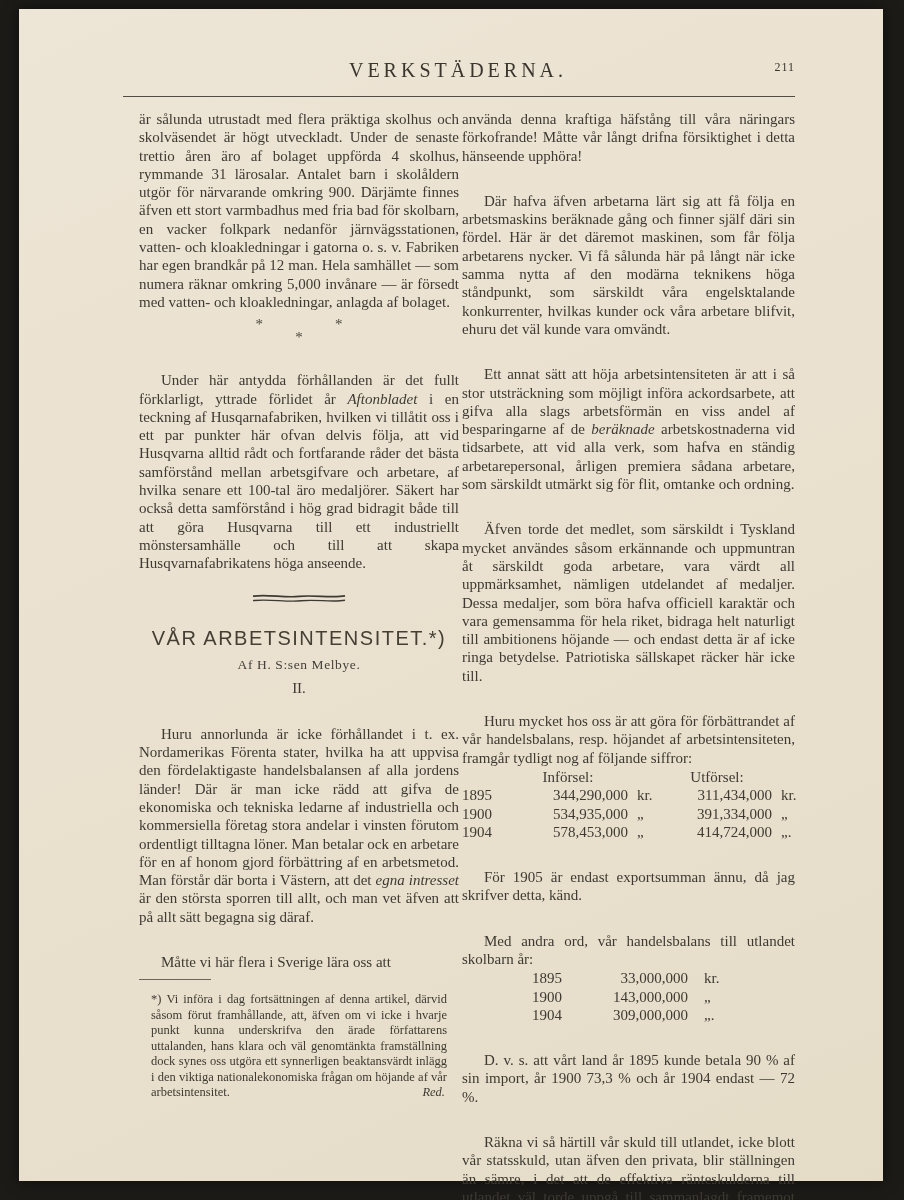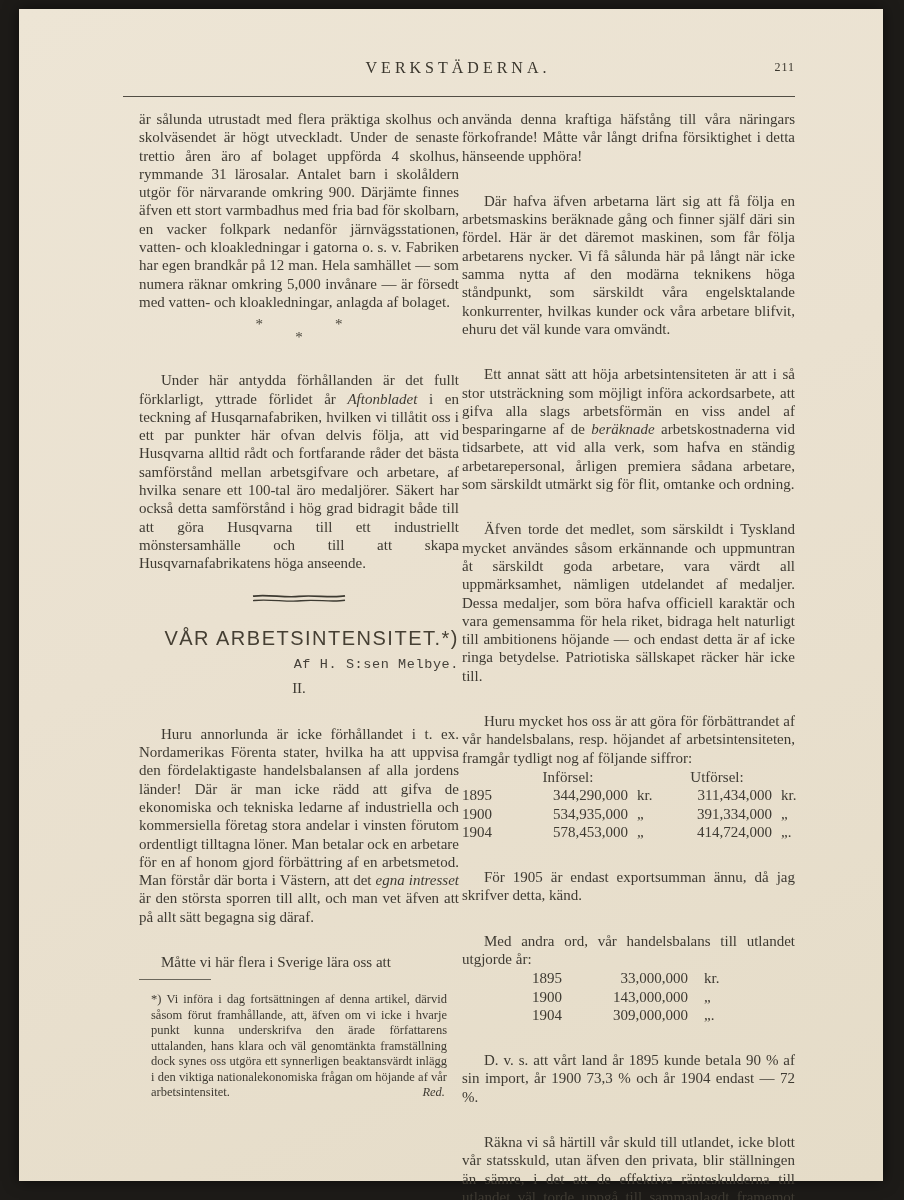--- a/index.html
+++ b/index.html
@@ -13,21 +13,21 @@
     background:linear-gradient(155deg,#ede5d5 0%,#eae1d0 45%,#e5dcc8 100%);
     box-shadow:0 0 14px rgba(0,0,0,.55);
     color:#3e3a32;
   }
   
   .page-head{
     position:absolute;left:102px;top:50px;width:674px;
     text-align:center;
   }
   .pub-title{
-    display:inline-block;font-size:16px;letter-spacing:4px;color:#3a362d;
+    display:inline-block;font-size:20px;letter-spacing:4px;color:#3a362d;
   }
   .page-number{
     position:absolute;right:0;top:1px;font-size:12px;letter-spacing:1px;color:#3a362d;
   }
   .header-rule{
     position:absolute;left:104px;top:87px;width:672px;height:0;
     border-top:1.6px solid #514d44;
   }
   
   .col{position:absolute;top:101px;font-size:15px;line-height:18.3px;text-align:justify;}
@@ -38,25 +38,25 @@
   i{font-style:italic;}
   
   .asterism{margin:7px 0 3px;text-align:center;line-height:13px;font-size:15px;color:#4a463c;}
   .asterism-top span{display:inline-block;}
   .asterism-top span:first-child{margin-right:72px;}
   
   .divider{margin:17px auto 21px;width:96px;text-align:center;}
   
   .article-title{
     margin:0 0 9px;font-family:"Liberation Sans",sans-serif;font-weight:400;
-    font-size:20px;letter-spacing:1.5px;text-align:right;color:#453f33;text-indent:0;
+    font-size:20px;letter-spacing:1.5px;text-align:center;color:#453f33;text-indent:0;
   }
   .byline{
-    margin:0 0 5px;font-family:Liberation Mono, monospace;font-size:13.5px;
-    letter-spacing:.6px;text-align:right;color:#45413a;
+    margin:0 0 5px;font-family:Liberation Serif, serif;font-size:13.5px;
+    letter-spacing:.6px;text-align:center;color:#45413a;
   }
   .section-no{margin:0 0 25px;font-size:15px;text-align:center;}
   
   .footnote-rule{margin:8px 0 5px;width:72px;border-top:1px solid #6b675c;}
   .footnote{
     position:relative;margin:12px;font-size:12.5px;line-height:15.5px;text-align:justify;
   }
   .footnote > span:first-child{display:inline;}
   .footnote-sig{position:absolute;right:2px;bottom:0;font-style:italic;}
   .fn-indent{display:inline-block;width:20px;}
@@ -150,21 +150,21 @@
         <div class="t-row">
           <span class="t-year">1904</span>
           <span class="t-val">578,453,000</span>
           <span class="t-unit">„</span>
           <span class="t-val">414,724,000</span>
           <span class="t-unit">„.</span>
         </div>
       </div>
 
       <p class="body-p indent">För 1905 är endast exportsumman ännu, då jag skrifver detta, känd.</p>
-      <p class="body-p indent">Med andra ord, vår handelsbalans till utlandet utgjorde år:</p>
+      <p class="body-p indent">Med andra ord, vår handelsbalans till utlandet skolbarn år:</p>
 
       <div class="balance-table">
         <div class="b-row">
           <span class="b-year">1895</span>
           <span class="b-val">33,000,000</span>
           <span class="b-unit">kr.</span>
         </div>
         <div class="b-row">
           <span class="b-year">1900</span>
           <span class="b-val">143,000,000</span>

